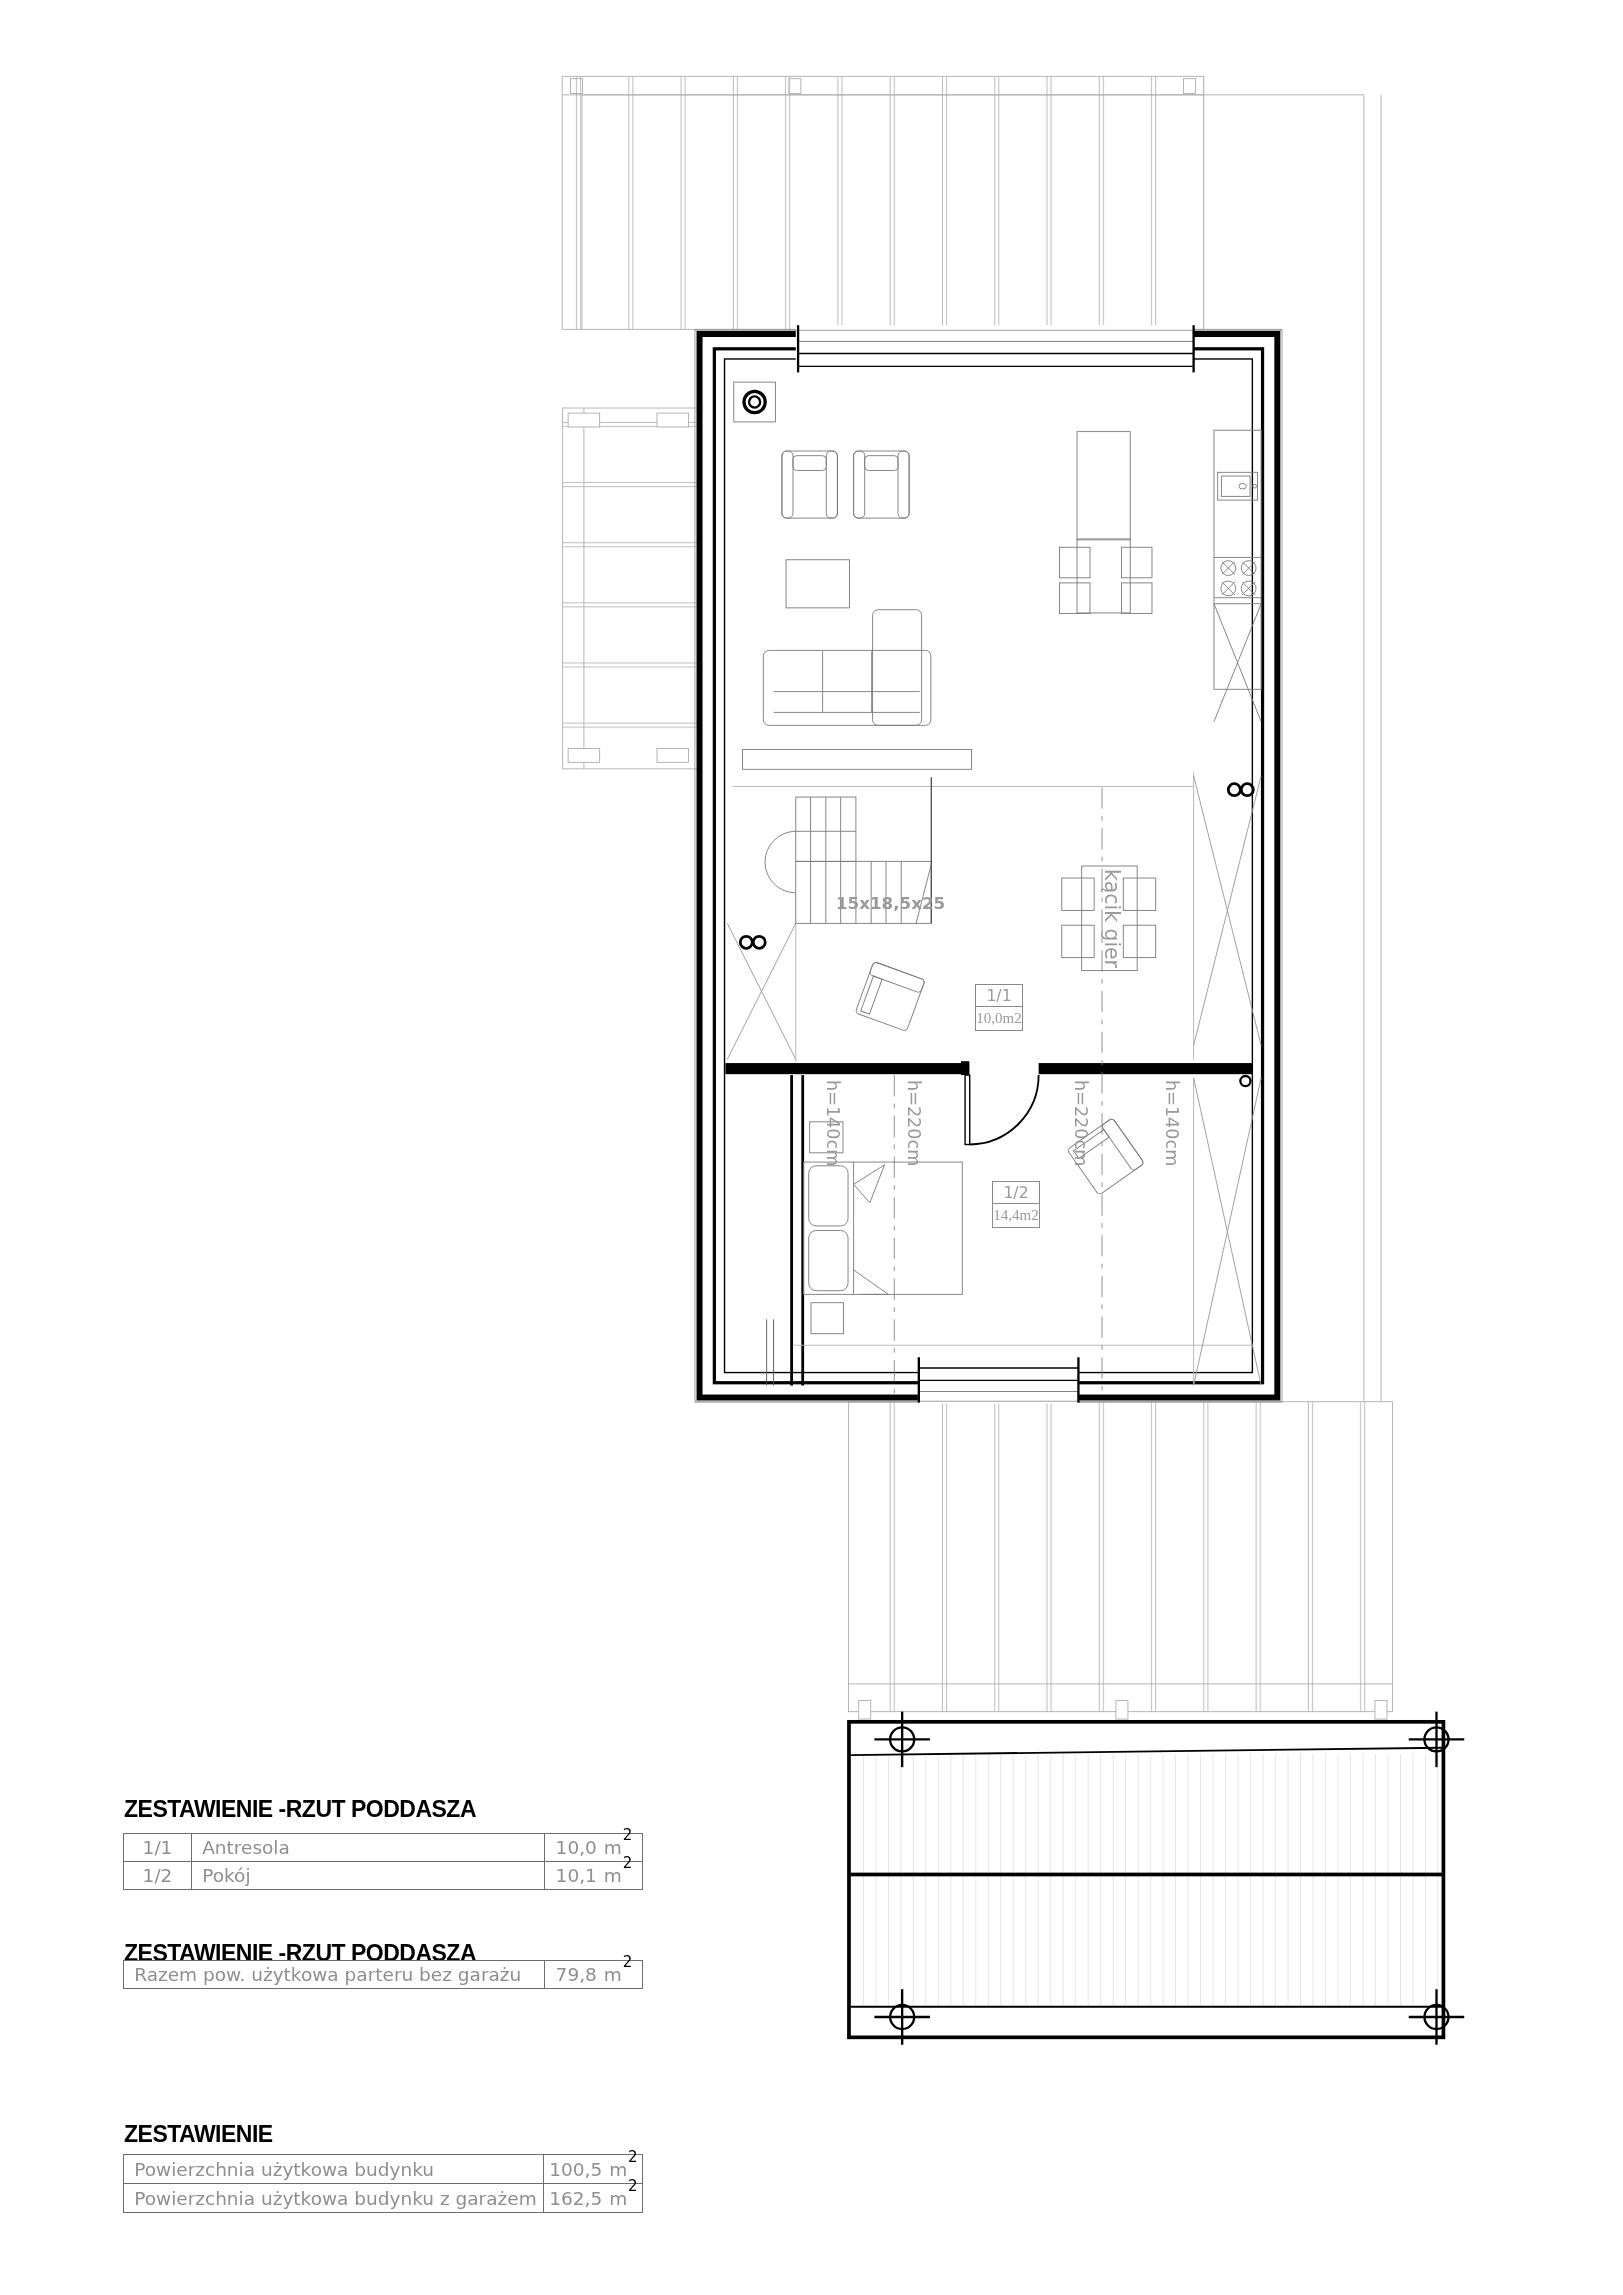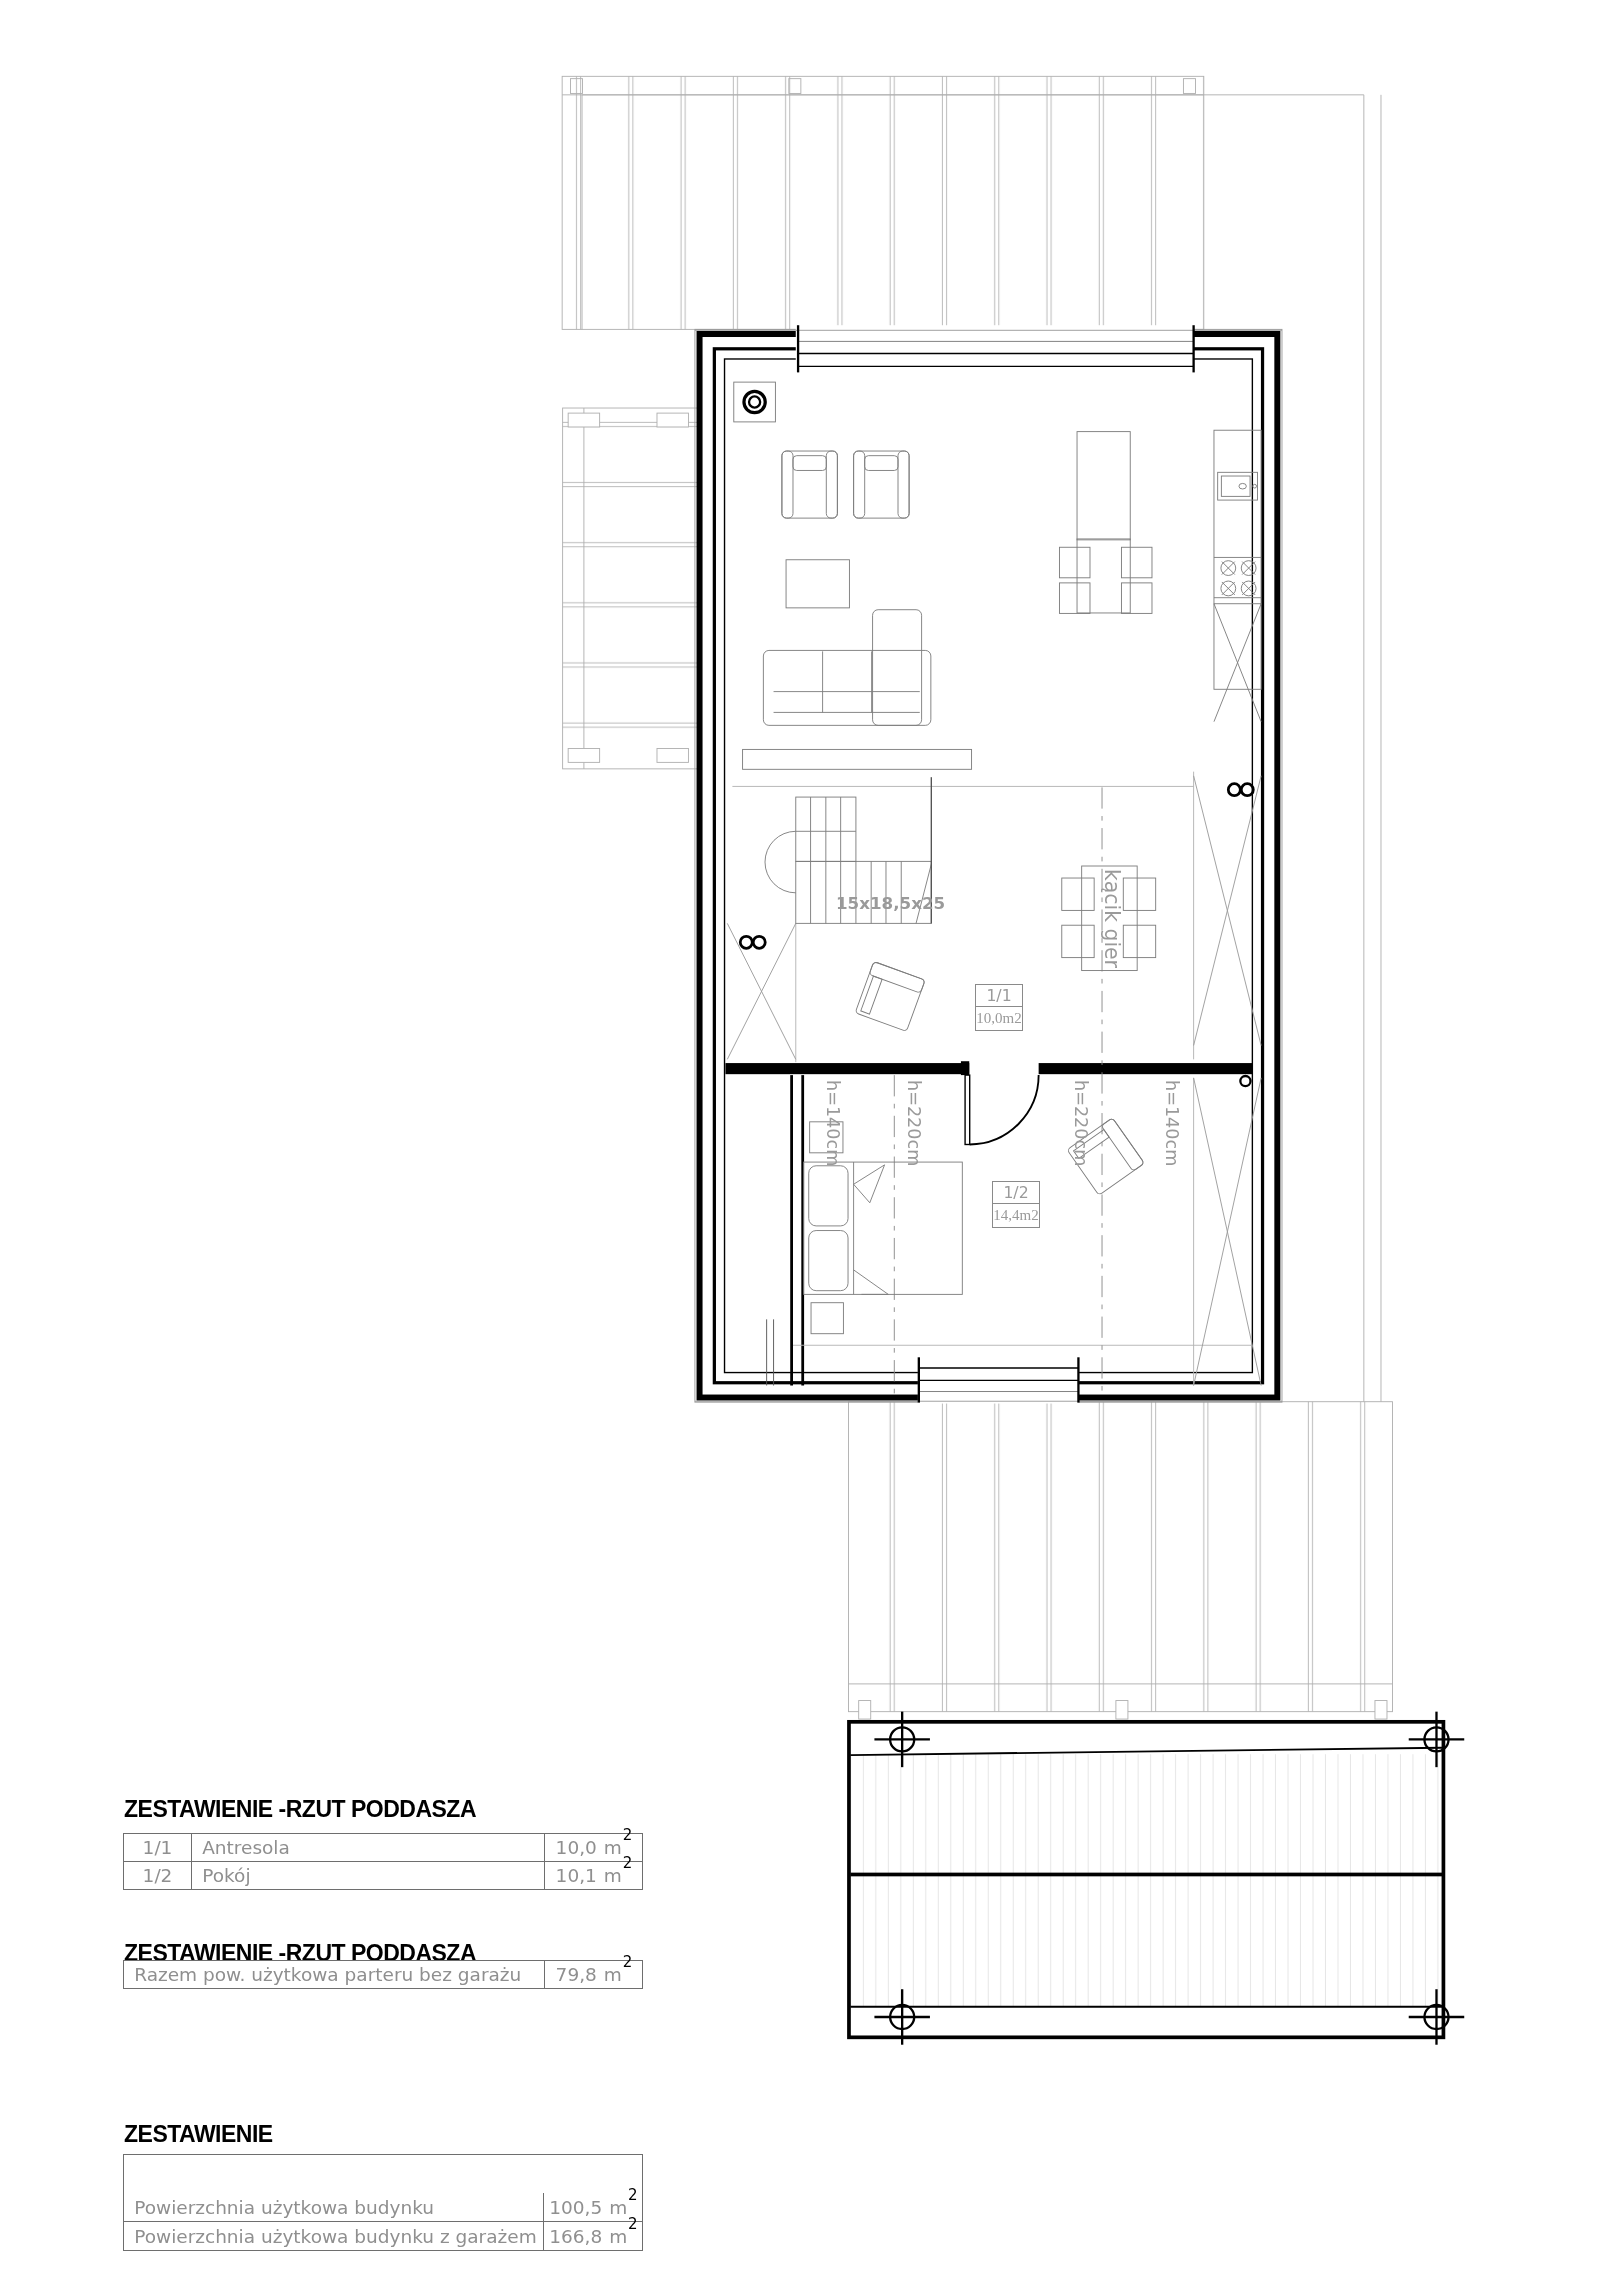--- a/index.html
+++ b/index.html
@@ -342,30 +342,30 @@
       <div class="cell c-name">Razem pow. użytkowa parteru bez garażu</div>
       <div class="cell c-val">
         <span>79,8</span>
         <span><span>m</span><sup>2</sup></span>
       </div>
     </div>
   </div>
 
   <div class="tbl-title" style="left:124px;top:2121px;">ZESTAWIENIE</div>
   <div class="tbl" style="left:123px;top:2154px;width:518px;">
-    <div class="row" style="height:28px;margin-top:38px;">
+    <div class="row" style="height:28px;">
       <div class="cell c-name">Powierzchnia użytkowa budynku</div>
       <div class="cell c-val" style="width:98px;">
         <span>100,5</span>
         <span><span>m</span><sup>2</sup></span>
       </div>
     </div>
     <div class="row" style="height:28px;">
       <div class="cell c-name">Powierzchnia użytkowa budynku z garażem</div>
       <div class="cell c-val" style="width:98px;">
-        <span>166,8</span>
+        <span>162,5</span>
         <span><span>m</span><sup>2</sup></span>
       </div>
     </div>
   </div>
 
 </div>
 
 
 </body></html>

